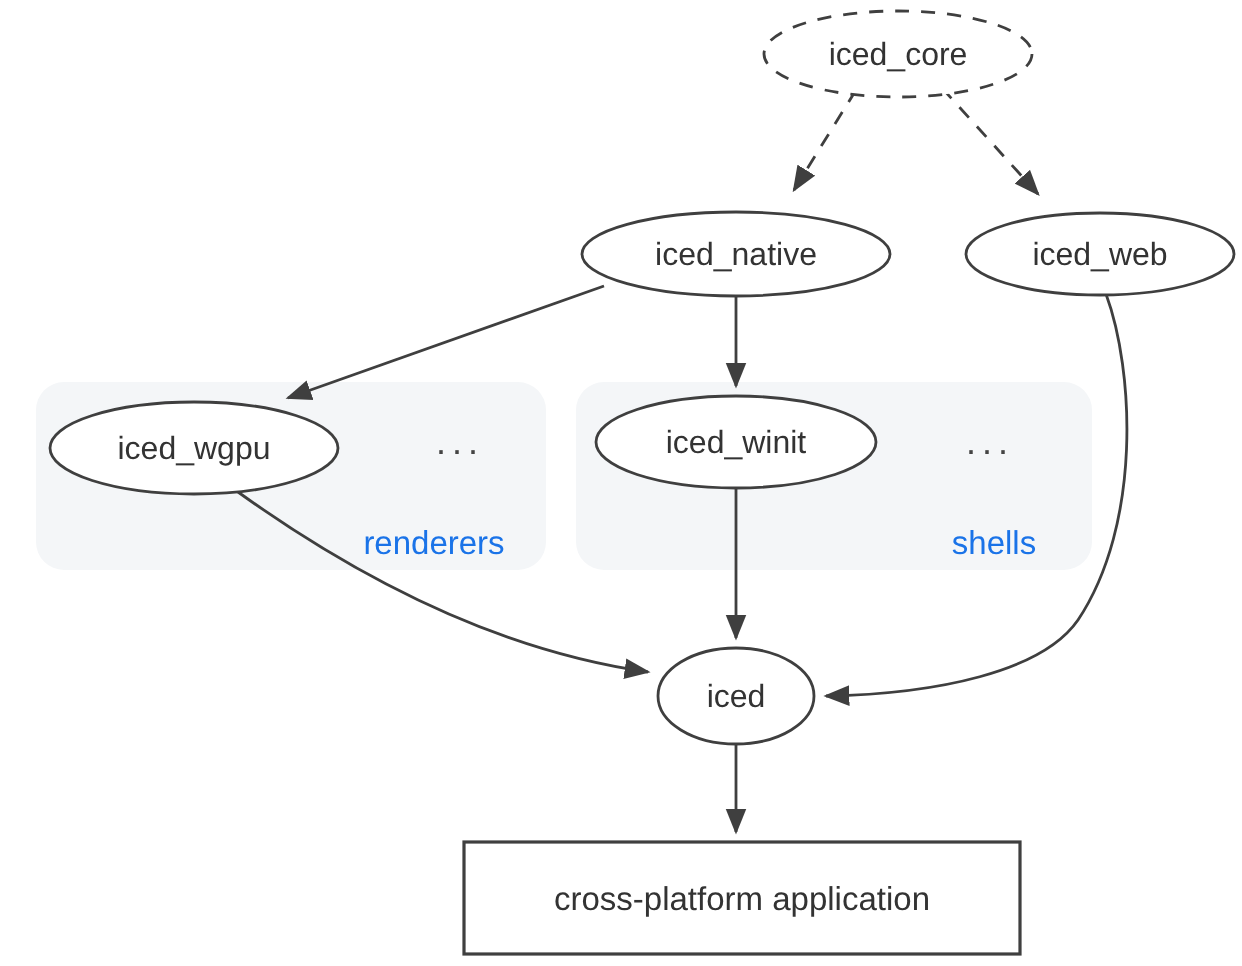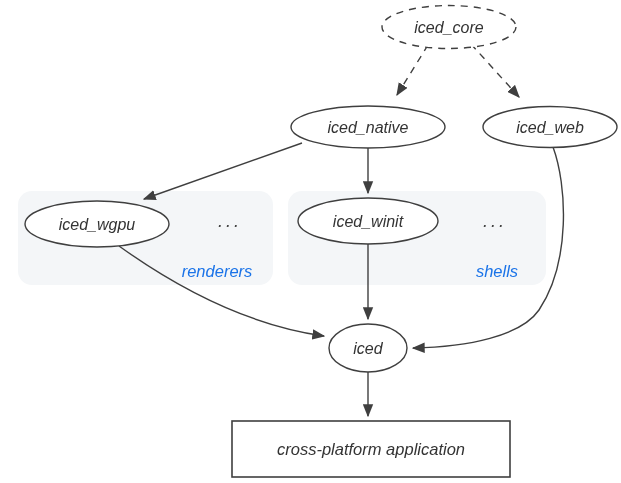--- a/index.html
+++ b/index.html
@@ -3,21 +3,20 @@
 <meta charset="utf-8">
 <style>
   html, body { margin: 0; padding: 0; background: #ffffff; }
   .canvas {
     position: relative;
     width: 621px;
     height: 483px;
     background: #ffffff;
     font-family: "Liberation Sans", sans-serif;
     overflow: hidden;
-    font-style: italic;
   }
   svg { display: block; }
   .group-box { fill: #f4f6f8; stroke: none; }
   .node { fill: #ffffff; stroke: #3f3f3f; stroke-width: 1.4; }
   .node.dashed { stroke-dasharray: 7,6; }
   .app-rect { fill: #ffffff; stroke: #3f3f3f; stroke-width: 1.6; }
   .edge { fill: none; stroke: #3f3f3f; stroke-width: 1.4; }
   .edge.dashed { stroke-dasharray: 7,6; }
   .node-label {
     fill: #333333;

